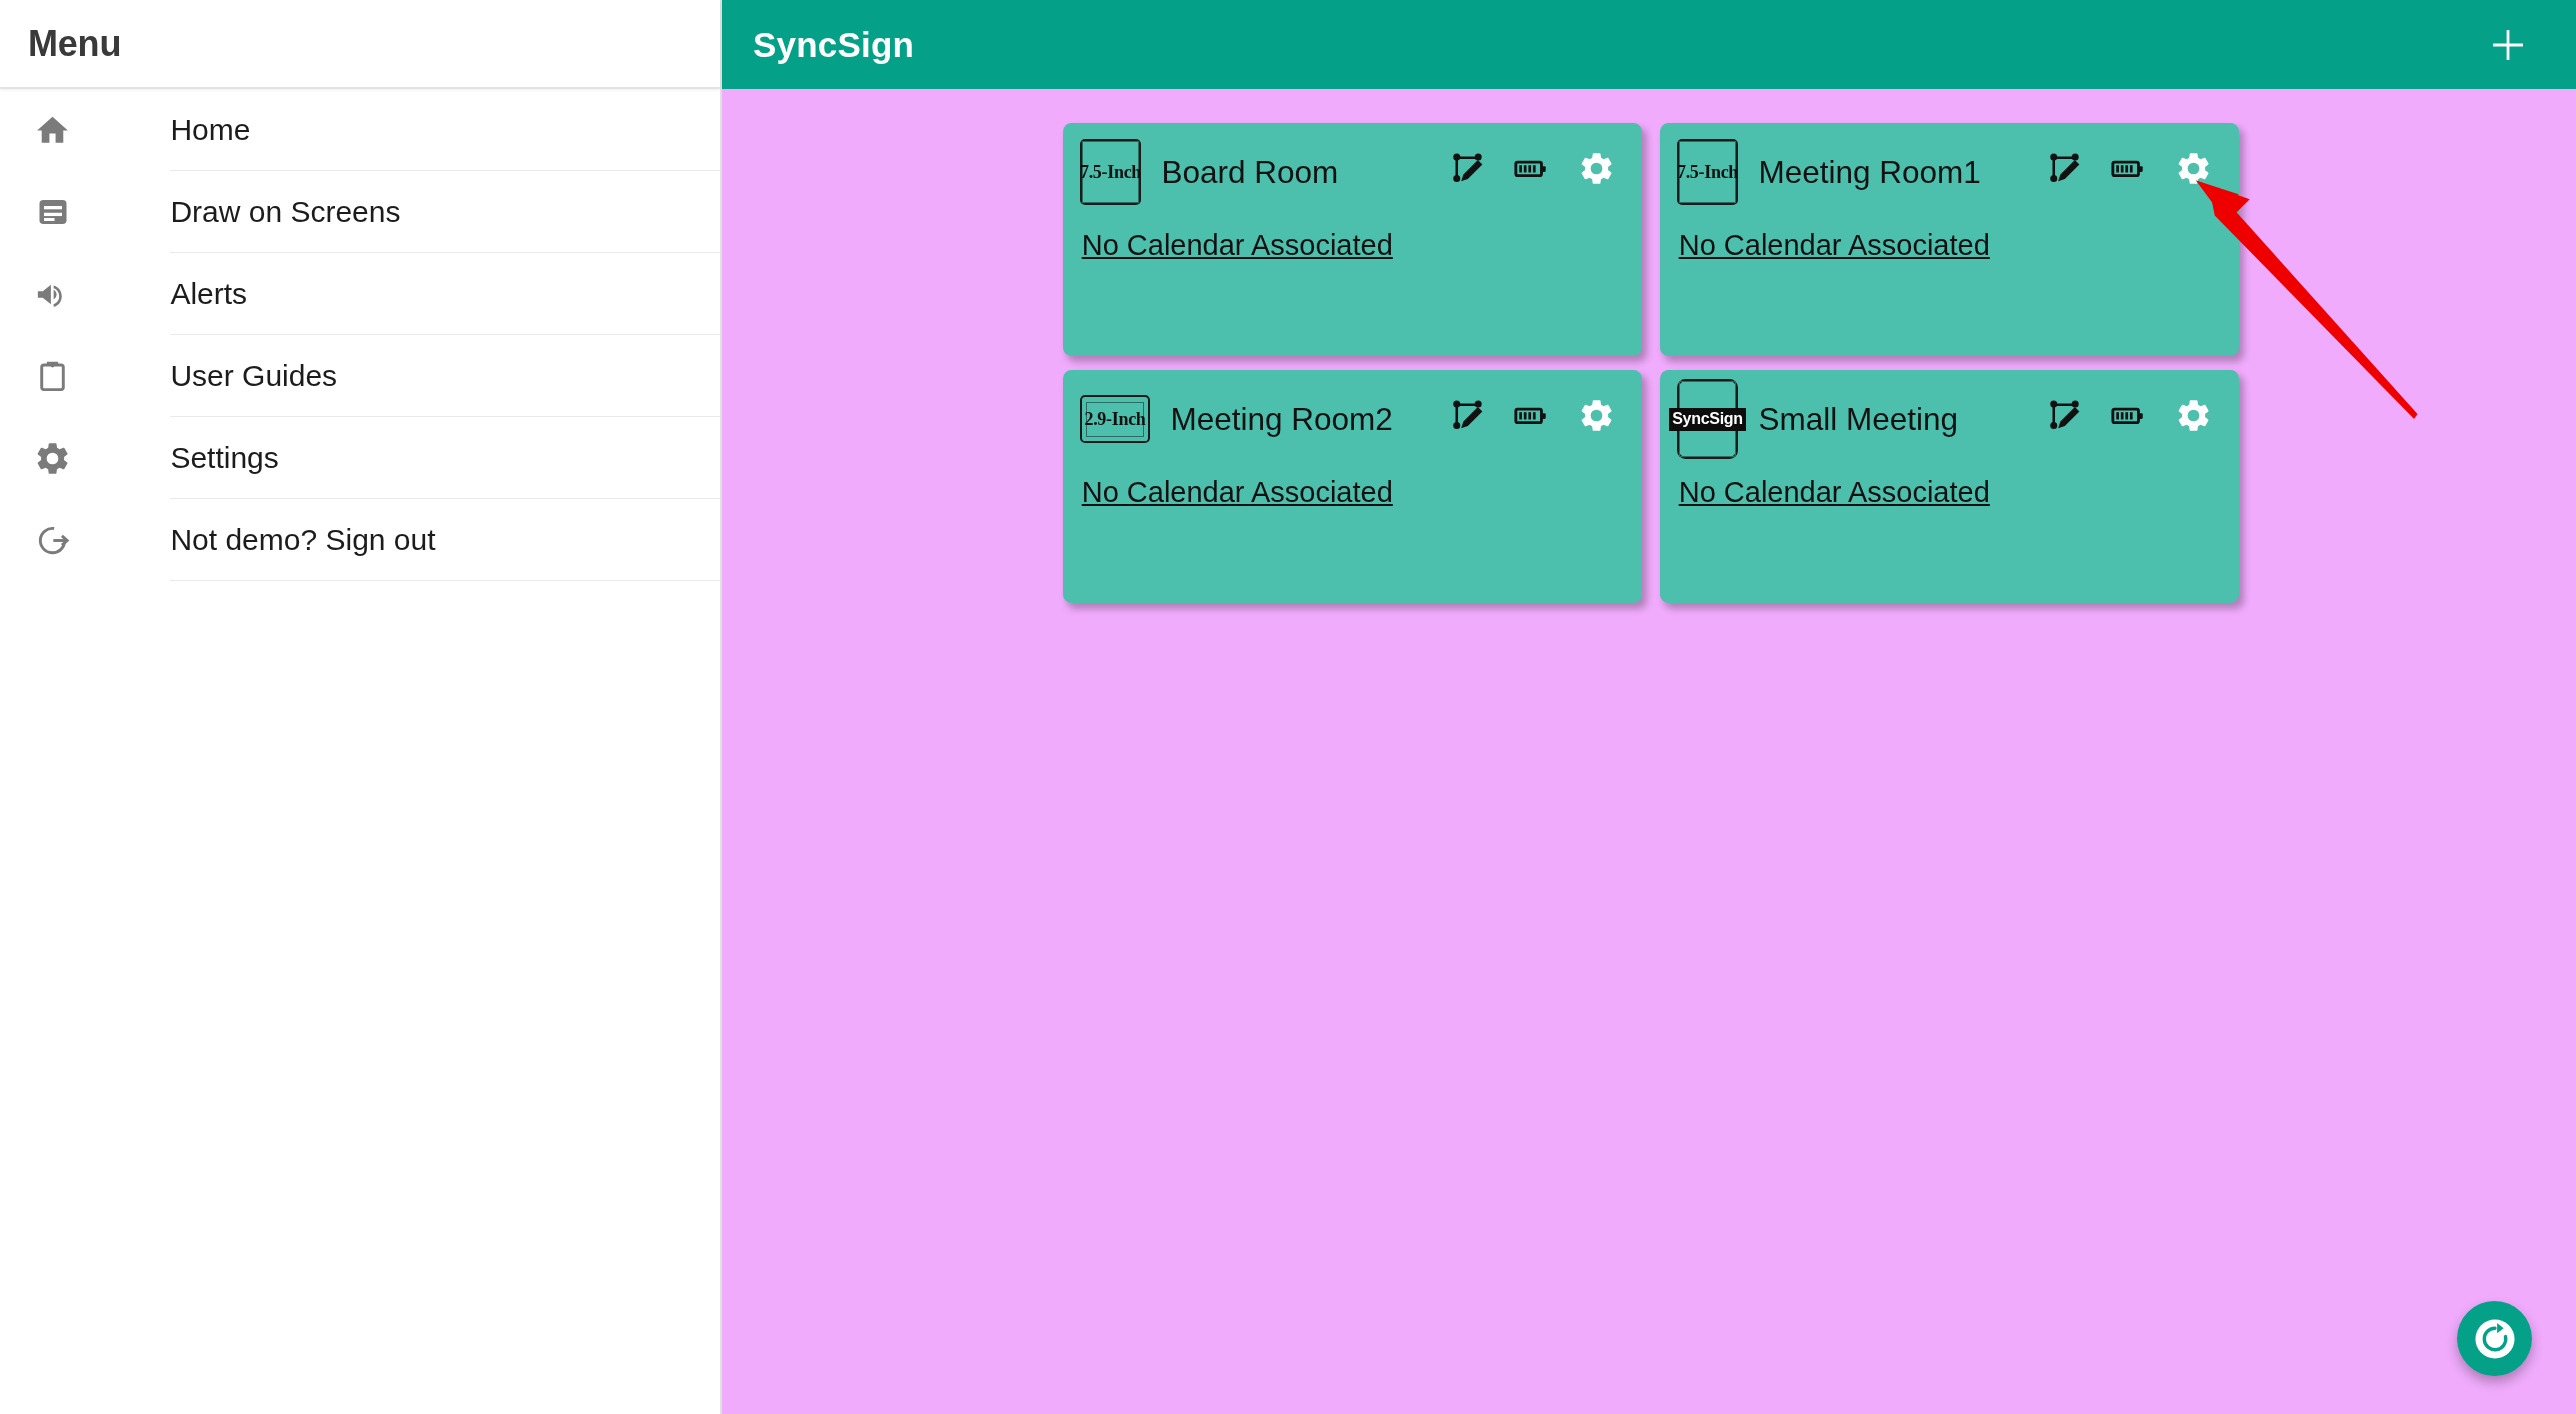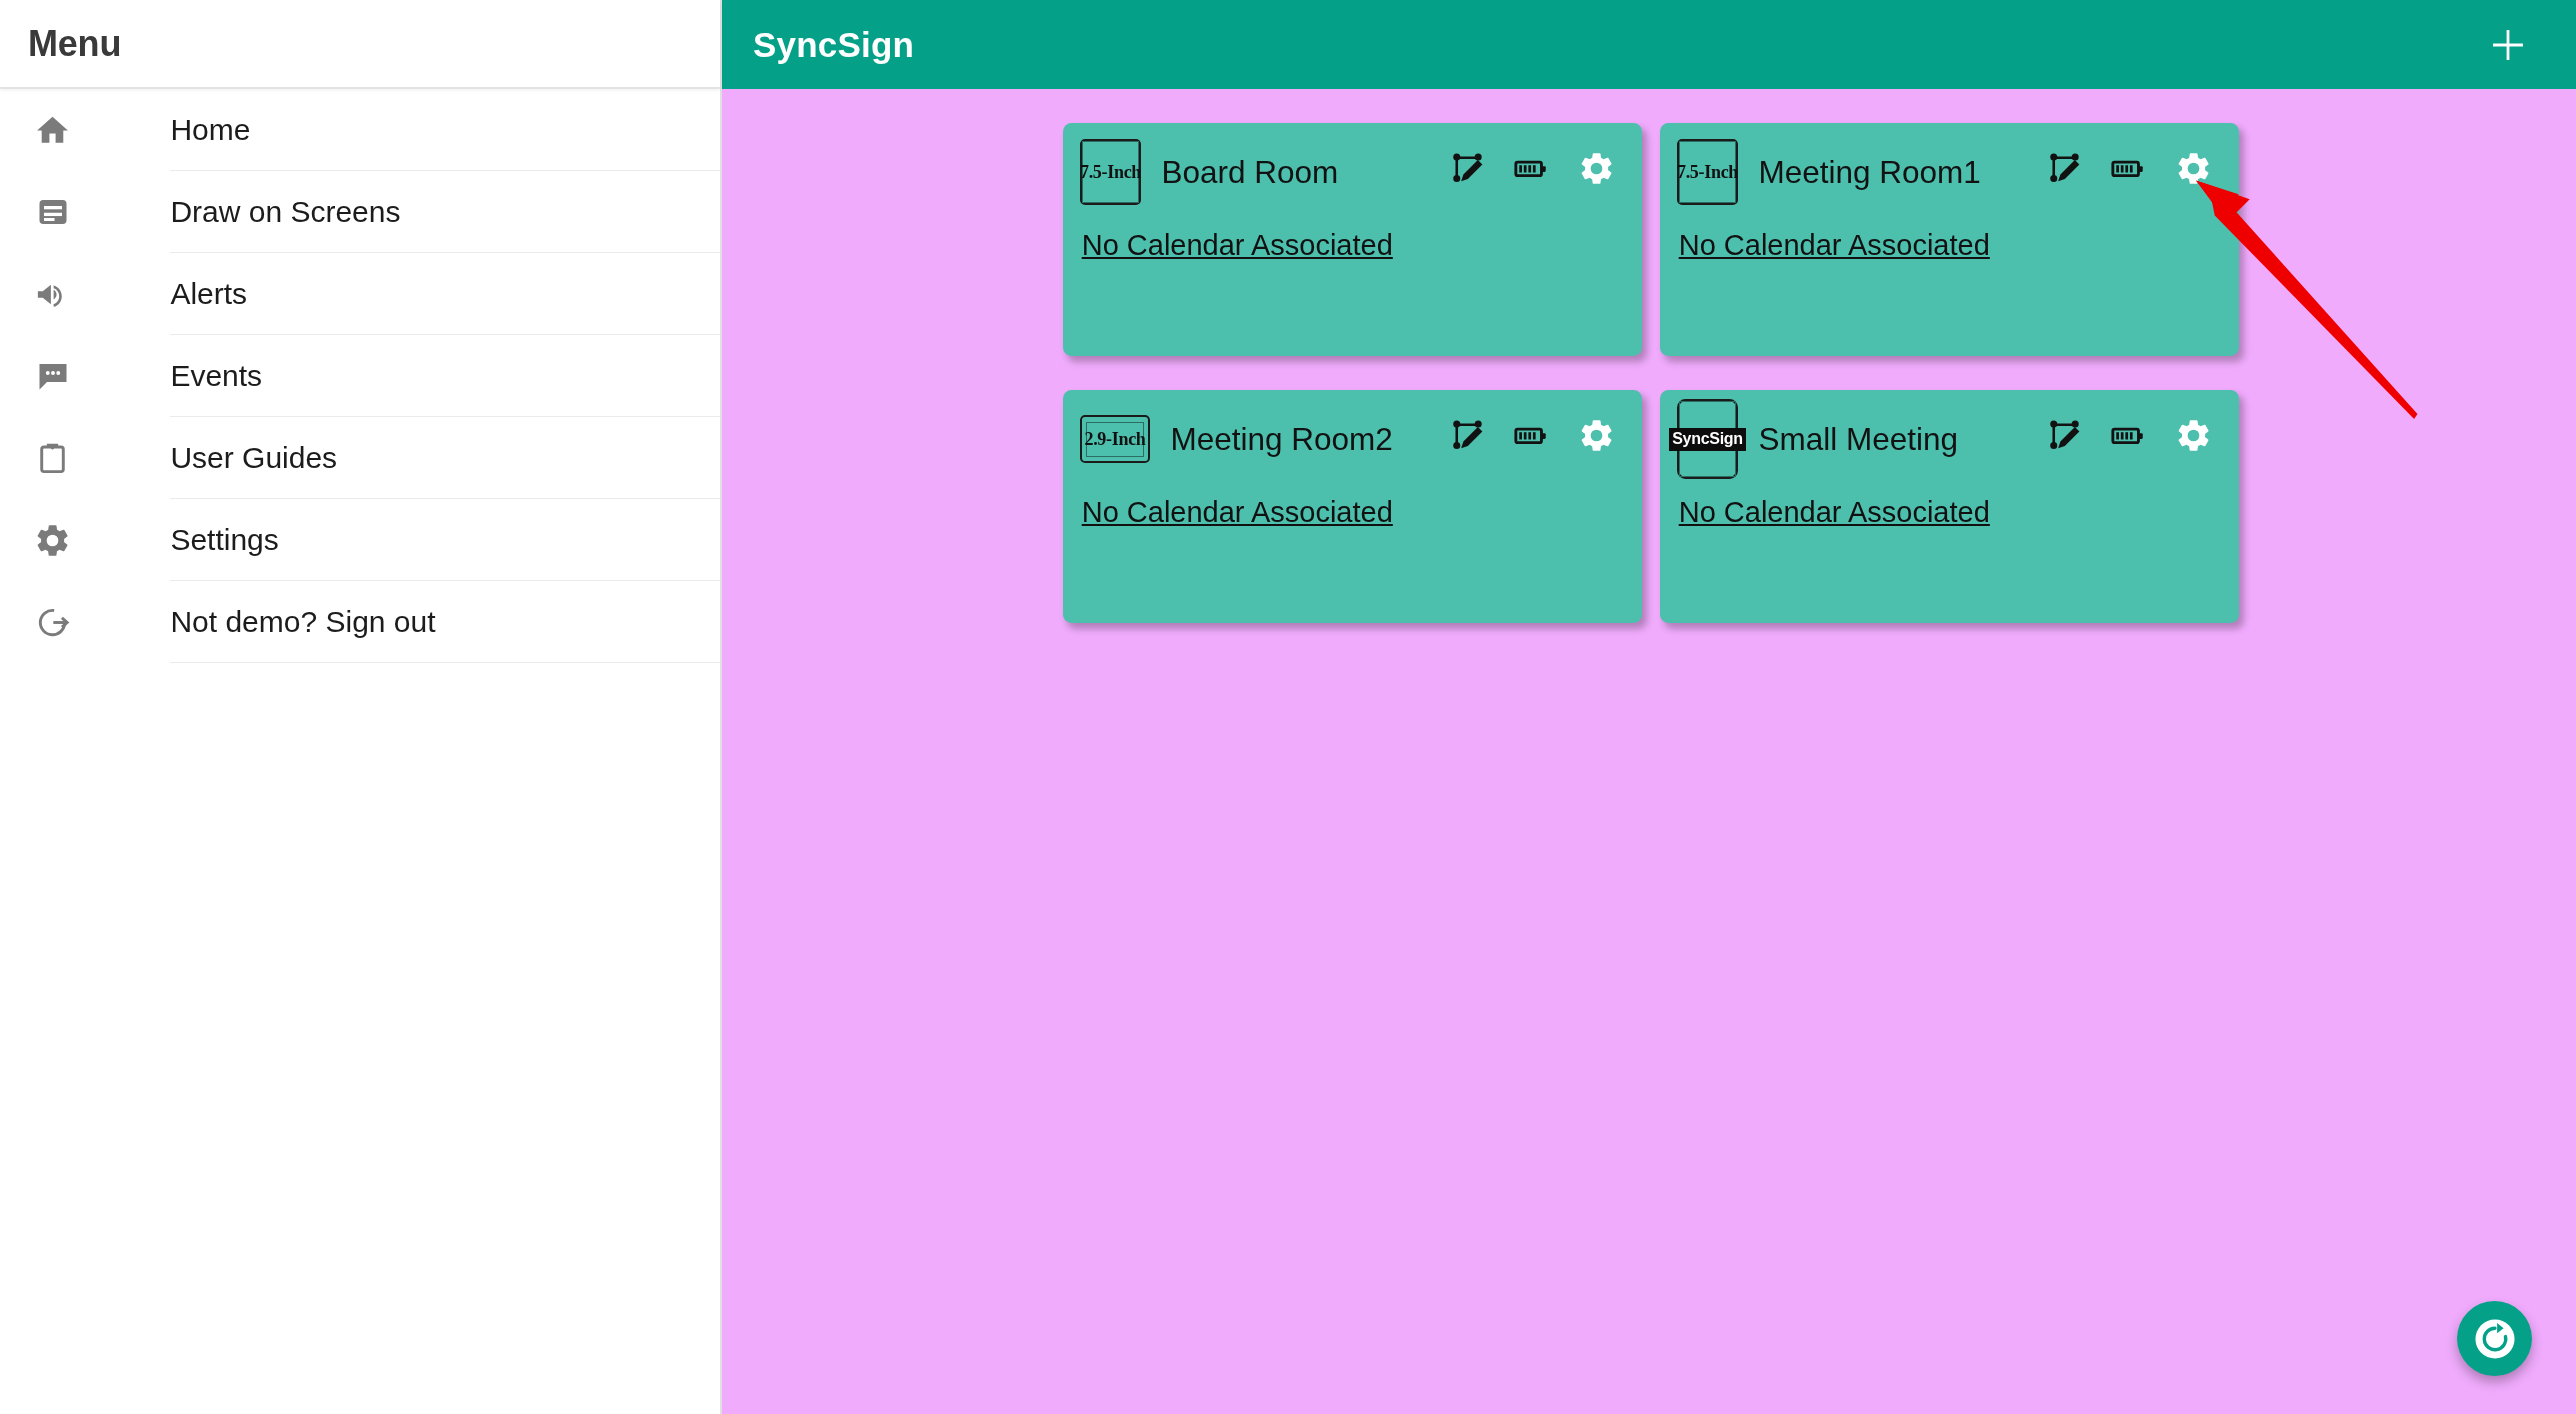--- a/index.html
+++ b/index.html
@@ -114,21 +114,21 @@
     position: relative;
     overflow: hidden;
   }
   .cards-grid {
     position: absolute;
     left: 341px;
     top: 34px;
     width: 1177px;
     display: flex;
     flex-wrap: wrap;
-    gap: 34px 18px;
+    gap: 14px 18px;
   }
   .card {
     width: 579px;
     height: 233px;
     background: #4DBFAD;
     border-radius: 8.5px;
     box-shadow: 4.3px 5.1px 7.7px rgba(0,0,0,0.25);
     padding: 15.3px 19px 0 17px;
     position: relative;
     cursor: pointer;
@@ -266,33 +266,20 @@
         <span class="nav-icon">
           <svg width="39" height="39" viewBox="0 0 24 24" fill="currentColor">
               <path d="M3 10v4h3l5 4V6L6 10H3zm11.5 2c0-1.3-.7-2.4-1.8-3v6c1.1-.6 1.8-1.7 1.8-3zm-1.8-5.6v1.7c2 .6 3.4 2.5 3.4 4.9s-1.4 4.3-3.4 4.9v1.7c2.9-.7 5-3.3 5-6.6s-2.1-5.9-5-6.6z"></path>
             </svg>
         </span>
         <span class="nav-body">
           <span class="nav-label">Alerts</span>
         </span>
       </div>
 
-      <div class="nav-item">
-        <span class="nav-icon">
-          <svg width="36" height="36" viewBox="0 0 24 24" fill="currentColor">
-              <path d="M3 4h18v12H8l-5 5V4z"></path>
-              <circle cx="8.5" cy="10" r="1.3" fill="#fff"></circle>
-              <circle cx="12" cy="10" r="1.3" fill="#fff"></circle>
-              <circle cx="15.5" cy="10" r="1.3" fill="#fff"></circle>
-            </svg>
-        </span>
-        <span class="nav-body">
-          <span class="nav-label">Events</span>
-        </span>
-      </div>
 
       <div class="nav-item">
         <span class="nav-icon">
           <svg width="37" height="37" viewBox="0 0 24 24" fill="none" stroke="currentColor" stroke-width="1.9">
               <rect x="5" y="4.5" width="14" height="16" rx="1.5"></rect>
               <path d="M9.3 4.5V3.4h5.4v1.1"></path>
               <circle cx="12" cy="5" r="1.1" fill="currentColor" stroke="none"></circle>
             </svg>
         </span>
         <span class="nav-body">

